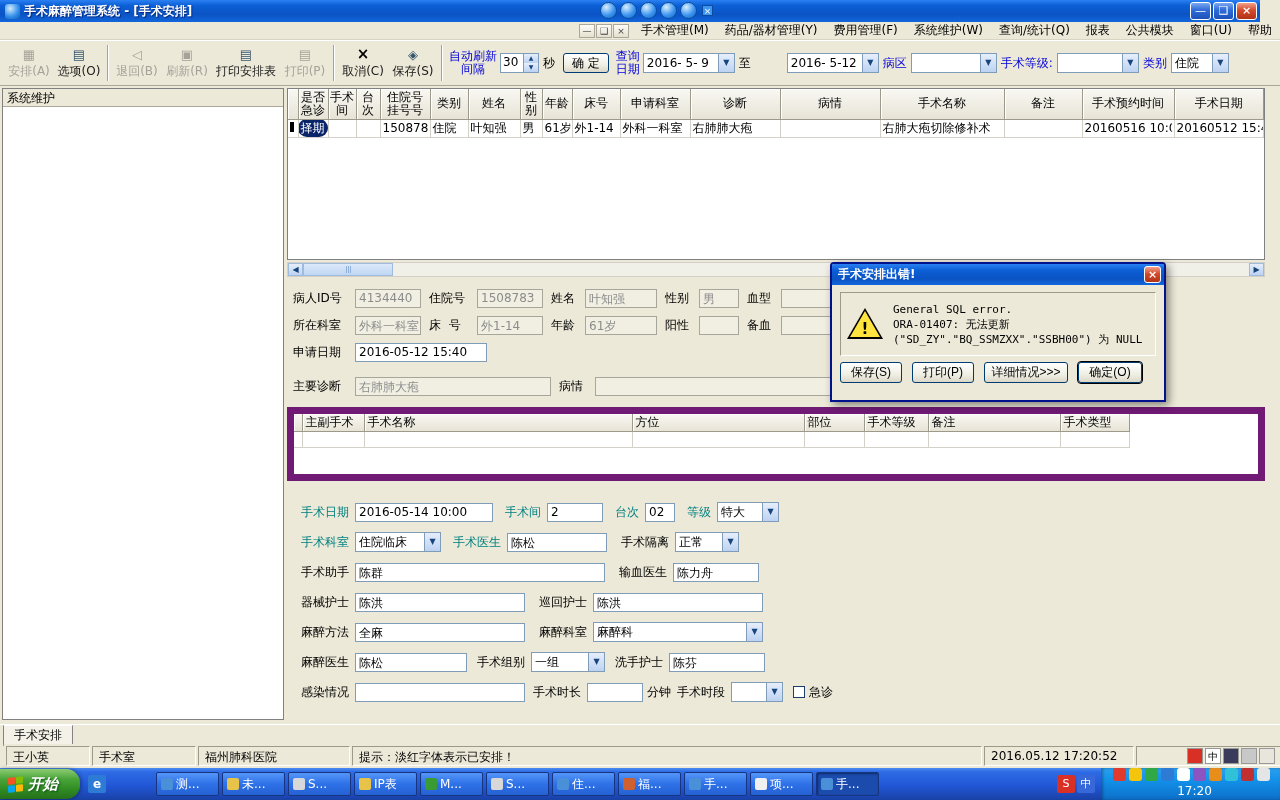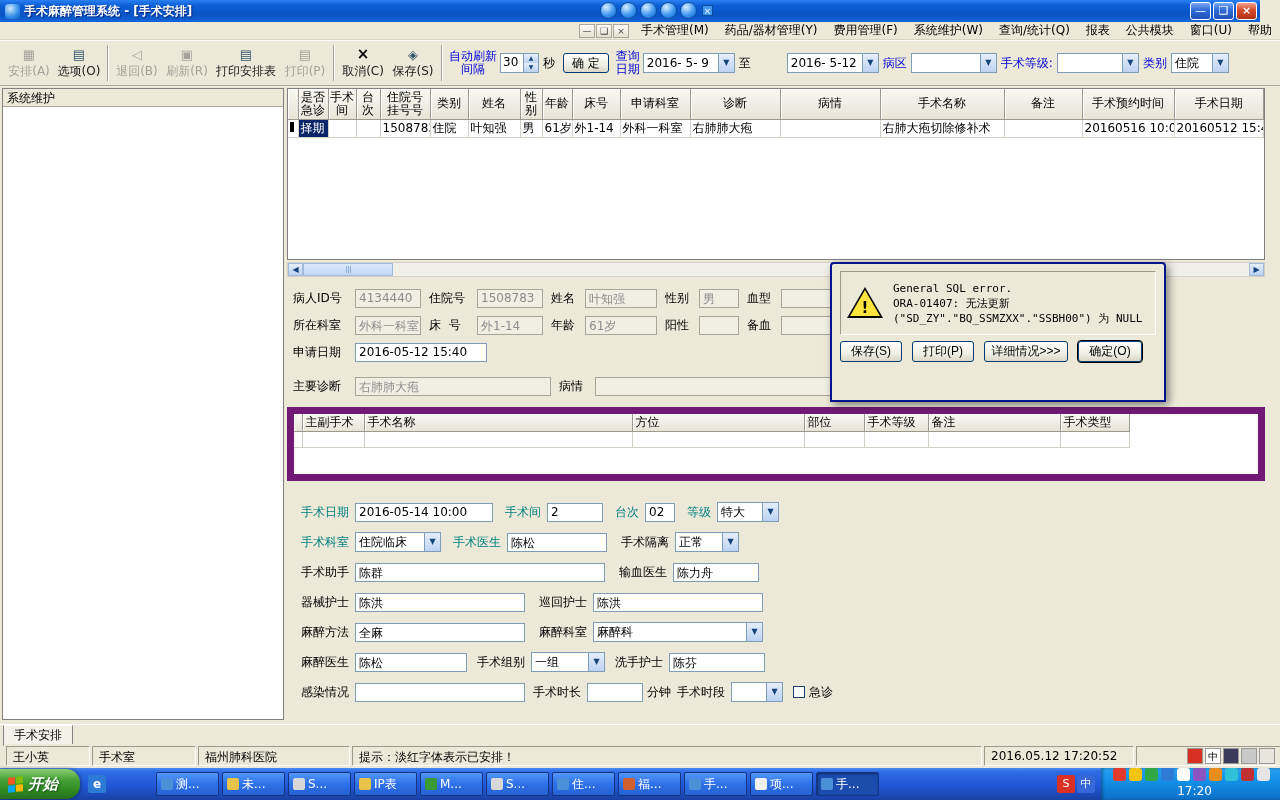--- a/index.html
+++ b/index.html
@@ -67,21 +67,21 @@
   .left-panel .lp-head { height:18px; background:#ECE9D8; border-bottom:1px solid #ACA899; padding:1px 4px; }
   .main { position:absolute; left:287px; top:2px; width:990px; height:632px; }
 
   
   .grid-box { width:978px; height:172px; border:1px solid #808080; background:#fff; overflow:hidden; }
   table.grid { border-collapse:collapse; table-layout:fixed; width:976px; }
   .grid th { font-weight:normal; font-size:12px; line-height:13px; height:30px; padding:0 1px;
     background:linear-gradient(#F8F7F2,#E7E4D6); border-right:1px solid #9C9A8C; border-bottom:1px solid #9C9A8C;
     box-shadow:inset 1px 1px 0 #fff; text-align:center; overflow:hidden; }
   .grid td { font-size:12px; height:17px; padding:0 2px; border-right:1px solid #D4D2C8;
-    border-bottom:1px solid #D4D2C8; white-space:nowrap; overflow:hidden; }
+    border-bottom:1px solid #D4D2C8; white-space:nowrap; overflow:hidden;border-radius:9px; }
   .grid th:nth-child(1){width:10px;} .grid th:nth-child(2){width:30px;} .grid th:nth-child(3){width:28px;}
   .grid th:nth-child(4){width:24px;} .grid th:nth-child(5){width:50px;} .grid th:nth-child(6){width:38px;}
   .grid th:nth-child(7){width:52px;} .grid th:nth-child(8){width:22px;} .grid th:nth-child(9){width:30px;}
   .grid th:nth-child(10){width:48px;} .grid th:nth-child(11){width:70px;} .grid th:nth-child(12){width:90px;}
   .grid th:nth-child(13){width:100px;} .grid th:nth-child(14){width:124px;} .grid th:nth-child(15){width:78px;}
   .grid th:nth-child(16){width:92px;}
   .grid tbody td:nth-child(2){ background:#0A246A; color:#fff; }
   .rowind { display:inline-block; width:4px; height:10px; background:#000; }
 
   
@@ -545,20 +545,24 @@
         <span class="chip">
           <span style="display: block; width: 100%; height: 100%; background: rgb(200, 200, 200);"><b style="font-weight:normal;"></b></span>
         </span>
         <span class="chip">
           <span style="display: block; width: 100%; height: 100%; background: rgb(232, 230, 220);"><b style="font-weight:normal;"></b></span>
         </span>
       </span>
   </div>
 
   <div class="dialog">
+    <div class="dlg-title">
+      <span>手术安排出错!</span>
+      <span class="dlg-close"></span>
+    </div>
     <div class="dlg-msgbox">
       <span class="warn-icon">
         <i class="tri-outer"></i>
           <i class="tri-inner"></i>
           <b class="warn-bang">!</b>
       </span>
       <div class="dlg-lines">
 
       <div>General SQL error.</div>
           <div>ORA-01407: 无法更新</div>

